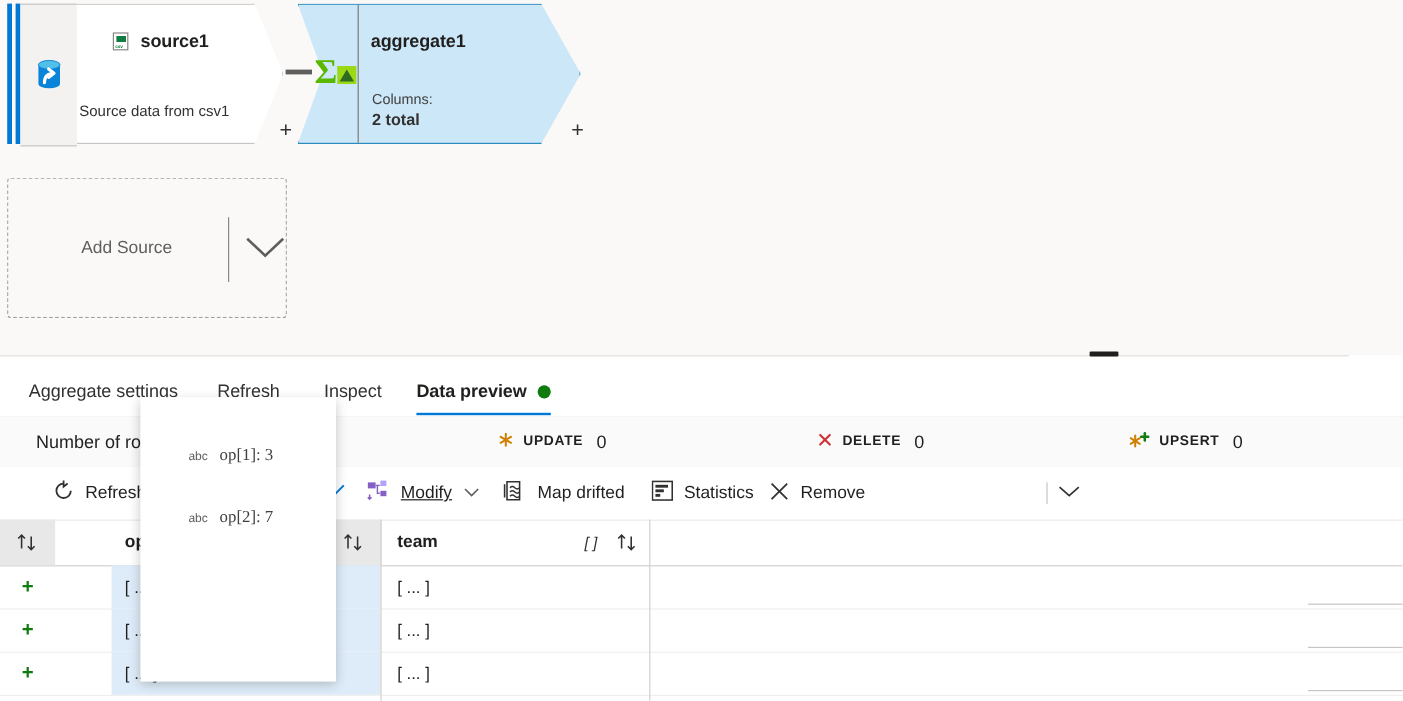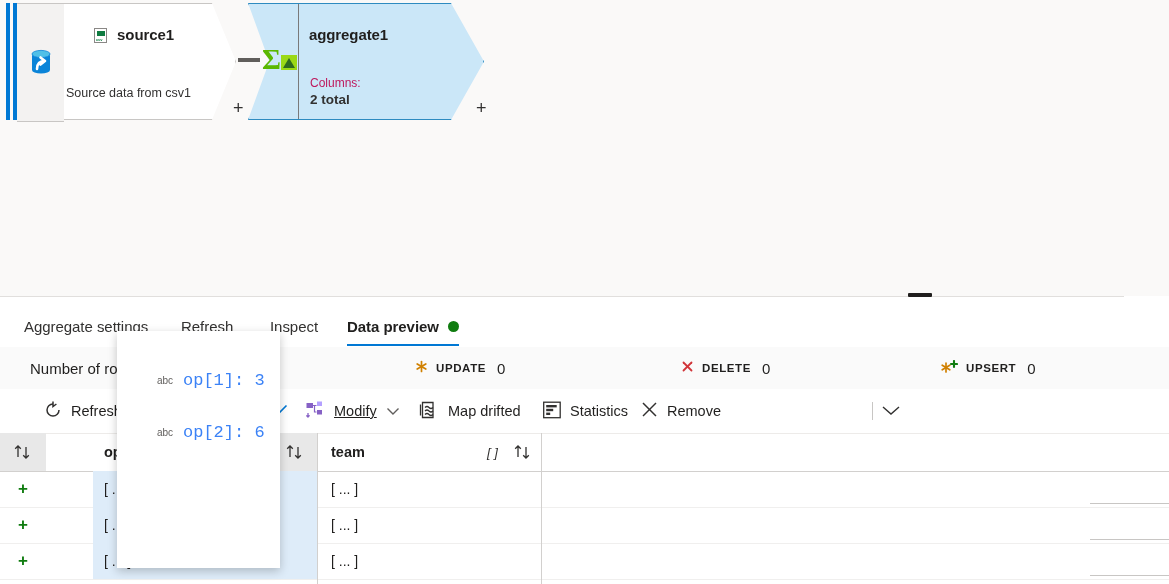--- a/index.html
+++ b/index.html
@@ -138,21 +138,21 @@
 
   
   .popup {
     position:absolute; left:117px; top:331px; width:163px; height:237px;
     background:#ffffff; box-shadow:0 3px 9px rgba(0,0,0,0.22);
     z-index:50;
   }
   .popup-row { position:absolute; left:0; width:182px; height:20px; display:flex; align-items:center; }
   .popup-abc { position:absolute; left:40px; font-size:10px; color:#605e5c; font-family:"Liberation Sans",sans-serif; }
   .popup-expr {
-    position:absolute; left:66px; font-size:17px; font-family:Liberation Mono, monospace; color:#3b82f6;
+    position:absolute; left:66px; font-size:14px; font-family:Liberation Serif, serif; color:#404040;
   }
 </style>
 </head>
 <body>
 
 <div id="root">
 
   <div class="canvas">
 
     <div class="node-source">
@@ -183,25 +183,34 @@
       <div class="agg-shape"></div>
       <div class="agg-divider"></div>
       <div class="sigma-wrap">
         <svg width="38" height="34" viewBox="0 0 38 34">
           <text x="0" y="26" font-family="Liberation Serif, serif" font-size="29" font-weight="bold" fill="#5ab800">Σ</text>
           <rect x="19" y="12" width="16" height="15" fill="#9bd916"></rect>
           <path d="M21 25 l6 -10 l6 10 z" fill="#2f6b1e"></path>
         </svg>
       </div>
       <div class="node-title" style="left:61px; top:23px;">aggregate1</div>
-      <div class="node-sub" style="left:62px; top:73px; color:#be185d; font-size:12px;">Columns:</div>
+      <div class="node-sub" style="left:62px; top:73px; color:#404040; font-size:12px;">Columns:</div>
       <div class="node-sub" style="left:62px; top:89px; font-weight:bold; font-size:13.5px;">2 total</div>
       <div class="plus-mark" style="left:228px; top:96px;">+</div>
     </div>
 
+    <div class="add-source">
+      <span class="label">Add Source</span>
+      <span class="vline"></span>
+      <span class="chev">
+        <svg width="36" height="24" viewBox="0 0 36 24">
+            <path d="M3 5 L18 19 L33 5" fill="none" stroke="#605e5c" stroke-width="2.2"></path>
+          </svg>
+      </span>
+    </div>
   </div>
 
   <div class="panel">
     <div class="collapse-handle"></div>
 
     <div class="tabs">
       <div class="tab" style="left:24px;">
         <span>Aggregate settings</span>
       </div>
       <div class="tab" style="left:181px;">
@@ -407,17 +416,17 @@
     </div>
   </div>
 
   <div class="popup">
     <div class="popup-row" style="top:39px;">
       <span class="popup-abc">abc</span>
       <span class="popup-expr">op[1]: 3</span>
     </div>
     <div class="popup-row" style="top:91px;">
       <span class="popup-abc">abc</span>
-      <span class="popup-expr">op[2]: 6</span>
+      <span class="popup-expr">op[2]: 7</span>
     </div>
   </div>
 
 </div>
 
 </body></html>

